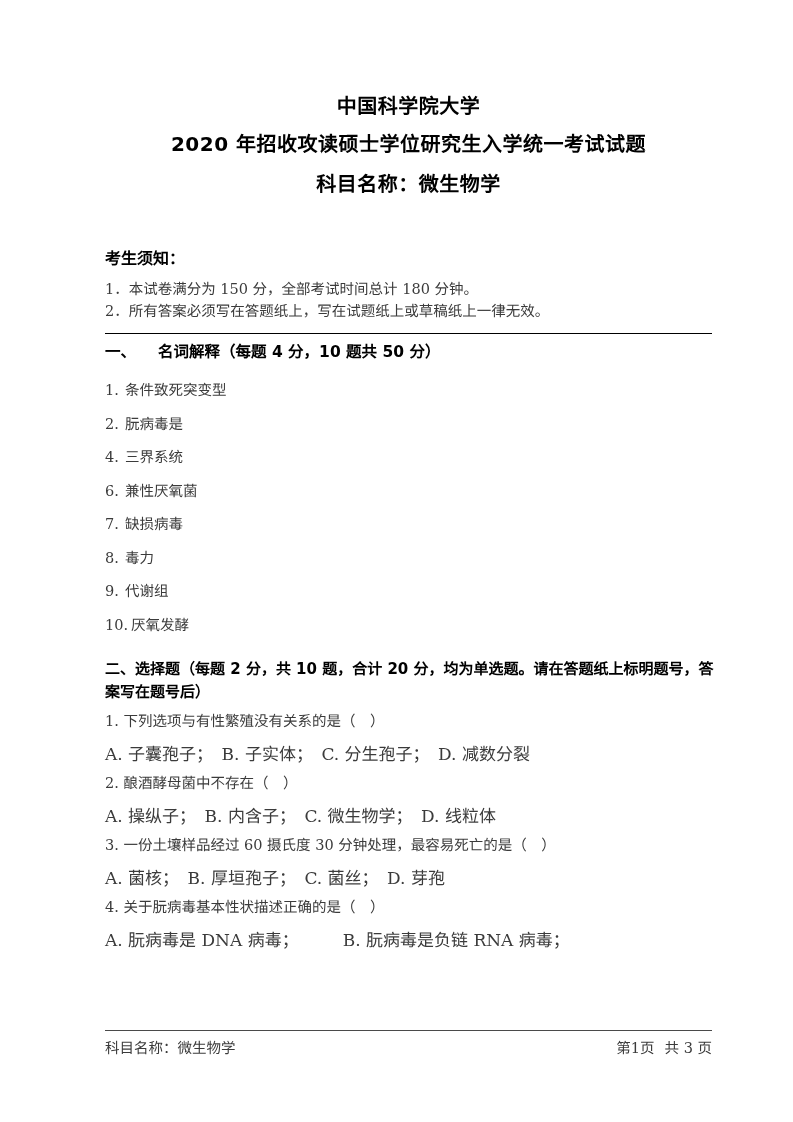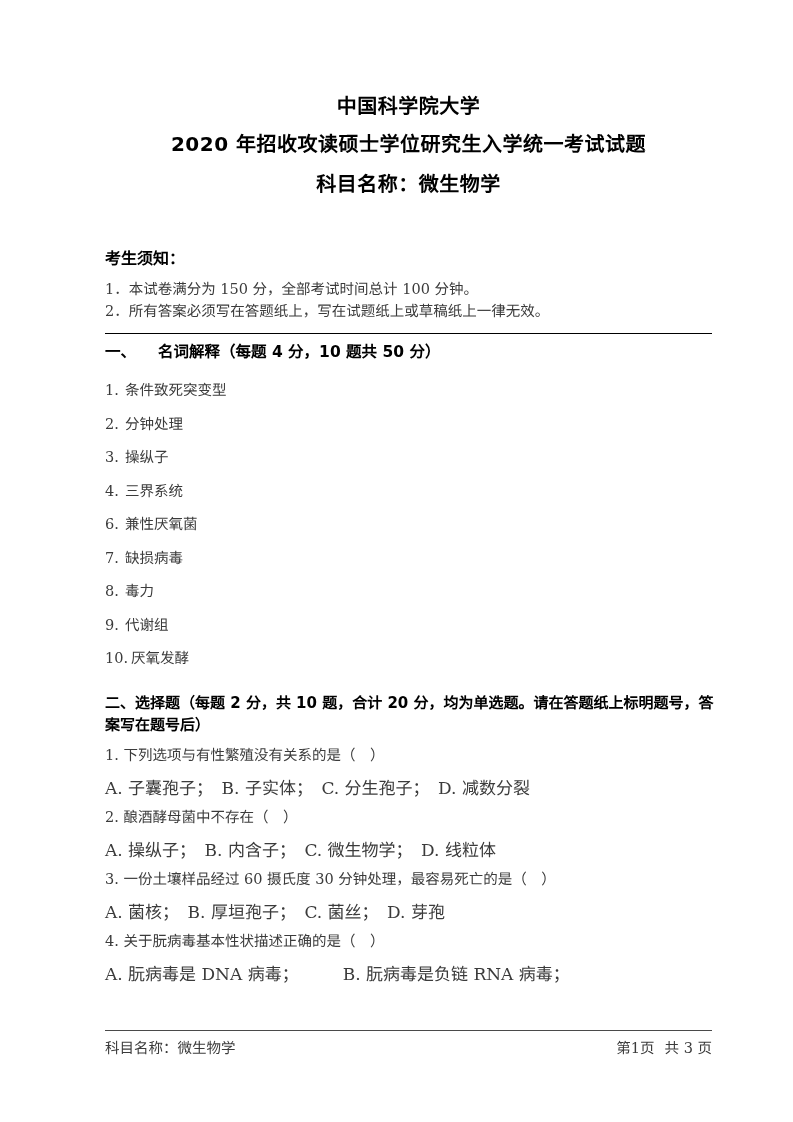--- a/index.html
+++ b/index.html
@@ -160,39 +160,36 @@
   <div class="title-block">
     <div class="title-line title-1">中国科学院大学</div>
     <div class="title-line title-2">2020 年招收攻读硕士学位研究生入学统一考试试题</div>
     <div class="title-line title-3">科目名称：微生物学</div>
   </div>
 
   <div class="content">
 
     <div class="notice-heading">考生须知：</div>
     <ul class="notice-list">
-      <li class="notice-item">1．本试卷满分为 150 分，全部考试时间总计 100 分钟。</li>
+      <li class="notice-item">1．本试卷满分为 150 分，全部考试时间总计 180 分钟。</li>
       <li class="notice-item">2．所有答案必须写在答题纸上，写在试题纸上或草稿纸上一律无效。</li>
     </ul>
 
     <hr class="rule">
 
     <div class="section-heading">
       <span>一、</span><span class="gap"></span><span>名词解释（每题 4 分，10 题共 50 分）</span>
     </div>
 
     <ul class="term-list">
       <li class="term-item">
         <span class="term-num">1.</span><span>条件致死突变型</span>
       </li>
       <li class="term-item">
-        <span class="term-num">2.</span><span>分钟处理</span>
-      </li>
-      <li class="term-item">
-        <span class="term-num">3.</span><span>操纵子</span>
+        <span class="term-num">2.</span><span>朊病毒是</span>
       </li>
       <li class="term-item">
         <span class="term-num">4.</span><span>三界系统</span>
       </li>
       <li class="term-item">
         <span class="term-num">6.</span><span>兼性厌氧菌</span>
       </li>
       <li class="term-item">
         <span class="term-num">7.</span><span>缺损病毒</span>
       </li>

